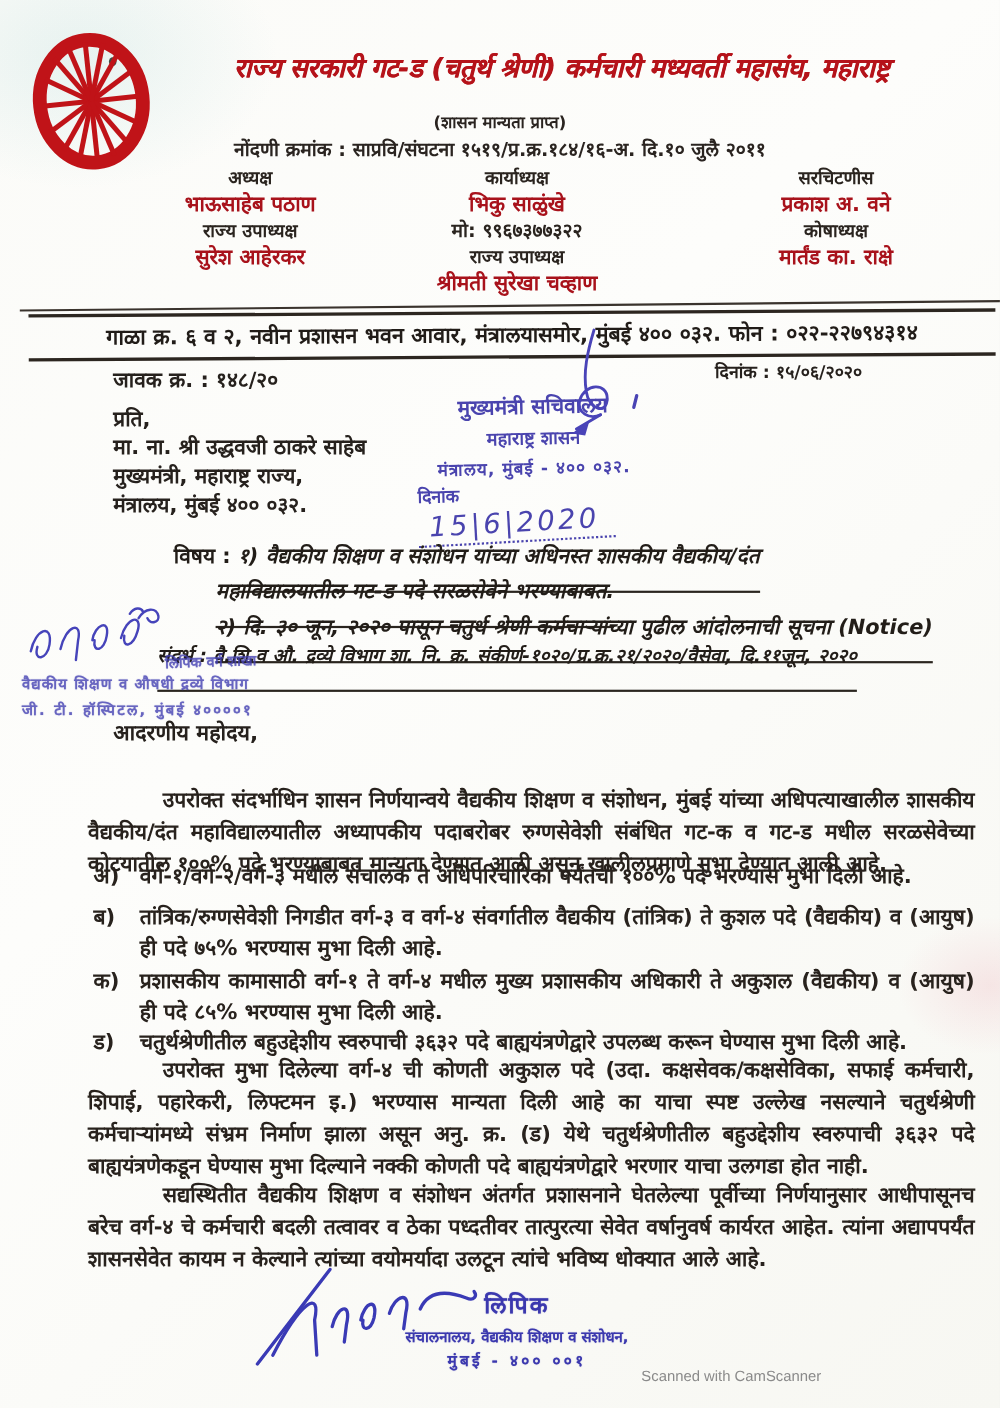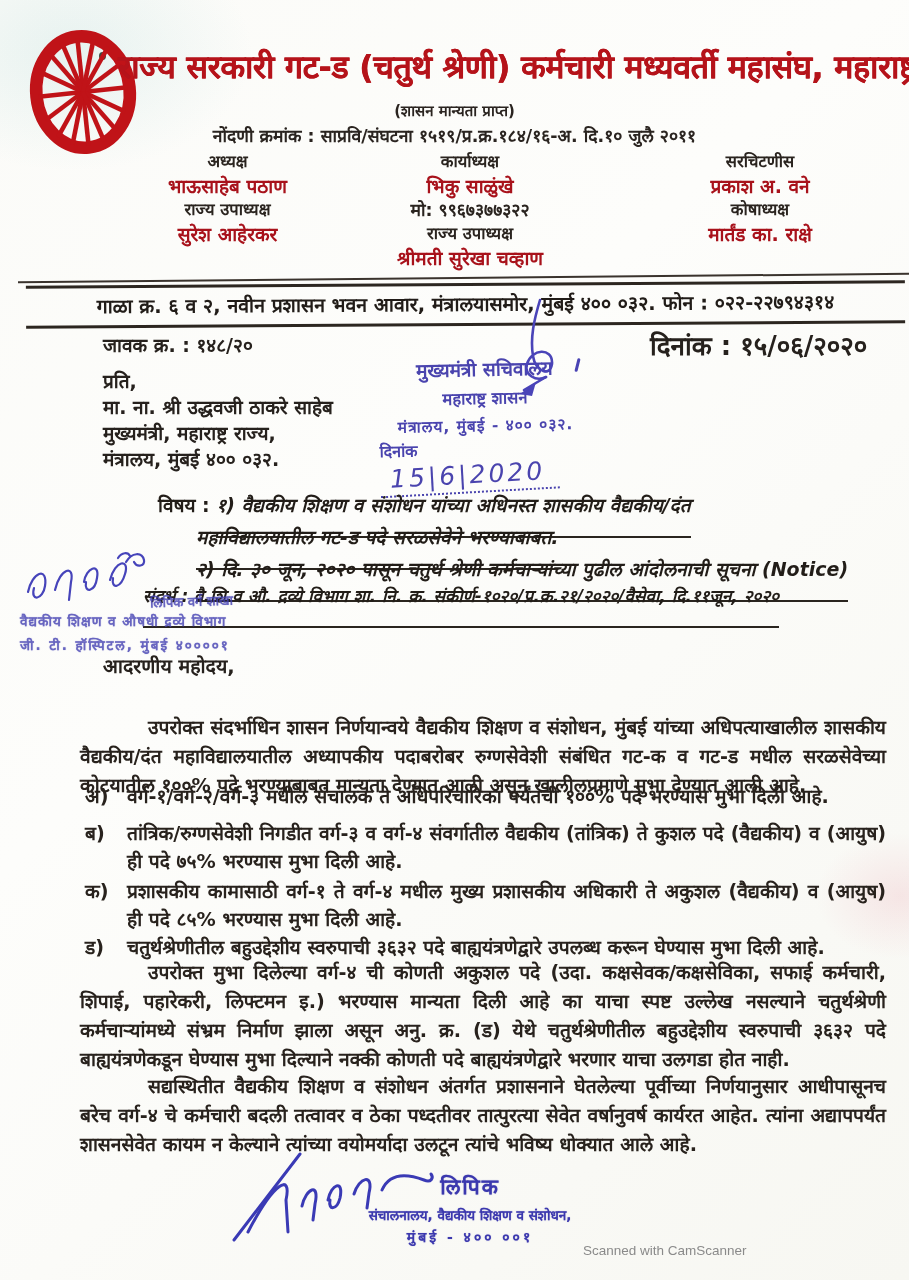--- a/index.html
+++ b/index.html
@@ -10,35 +10,35 @@
     background:
       radial-gradient(ellipse 300px 200px at 8% 4%, rgba(150,205,205,.20), rgba(150,205,205,0) 60%),
       radial-gradient(ellipse 120px 90px at 99% 70%, rgba(235,170,180,.25), rgba(235,170,180,0) 70%),
       linear-gradient(135deg,#fbfbf8 0%,#fdfdfb 40%,#f7f7f2 100%);
     font-family:"DejaVu Sans",sans-serif;
     color:#26211d;
     overflow:hidden;
   }
   .abs{position:absolute;}
   
-  .org-name{left:118px;right:6px;top:44px;text-align:right;color:#b5131a;font-size:32px;font-weight:700;white-space:nowrap;letter-spacing:-.3px;text-shadow:.4px .4px 0 #b5131a;}
+  .org-name{left:118px;right:6px;top:44px;text-align:center;color:#b5131a;font-size:24px;font-weight:700;white-space:nowrap;letter-spacing:-.3px;text-shadow:.4px .4px 0 #b5131a;font-style:italic;}
   .approval{left:0;right:0;top:100px;text-align:center;font-size:15px;font-weight:700;color:#2a2420;}
   .registration{left:0;right:0;top:123px;text-align:center;font-size:17.5px;font-weight:700;color:#2a2420;}
   
   .off-col{top:150px;text-align:center;line-height:24px;}
   .off-col .t{font-size:16.5px;font-weight:700;color:#2a241f;}
   .off-col .n{font-size:19px;font-weight:700;color:#a8121b;}
   .off-col .p{font-size:17.5px;font-weight:700;color:#2a241f;}
   
   .addr-extra-line{left:18px;right:0;top:277px;height:0;border-top:2px solid #3a332d;transform:rotate(-.55deg);}
   .address{left:26px;right:4px;top:283px;text-align:center;font-size:19.5px;font-weight:700;color:#211c18;
     border-top:3px solid #2c2620;border-bottom:3px solid #2c2620;padding:4px 0 6px;transform:rotate(-.35deg);}
   
   .outward{left:103px;top:332px;font-size:19px;font-weight:700;}
-  .thedate{left:650px;top:327px;font-size:26px;font-weight:700;}
+  .thedate{left:650px;top:327px;font-size:16px;font-weight:700;}
   .recipient{left:103px;top:368px;font-size:19px;font-weight:700;line-height:26px;}
   
   .cm-stamp{left:373px;top:356px;width:225px;text-align:center;color:#3b35a8;transform:rotate(-1.2deg);opacity:.92;}
   .cm-stamp .l1{font-size:19px;font-weight:700;}
   .cm-stamp .l2{font-size:16.5px;font-weight:700;margin-top:4px;}
   .cm-stamp .l3{font-size:15.5px;font-weight:700;margin-top:5px;letter-spacing:1px;}
   .cm-date{margin-top:2px;font-size:16px;font-weight:700;text-align:left;padding-left:6px;}
   .cm-date .hand{display:inline-block;font-size:25px;font-style:italic;font-weight:400;letter-spacing:3px;border-bottom:2px dotted #3b35a8;transform:rotate(-2deg);padding:0 14px 2px 10px;color:#3b35a8;}
   .tickmark{left:576px;top:358px;width:3px;height:14px;background:#4a44b4;transform:rotate(14deg);border-radius:2px;}
   

